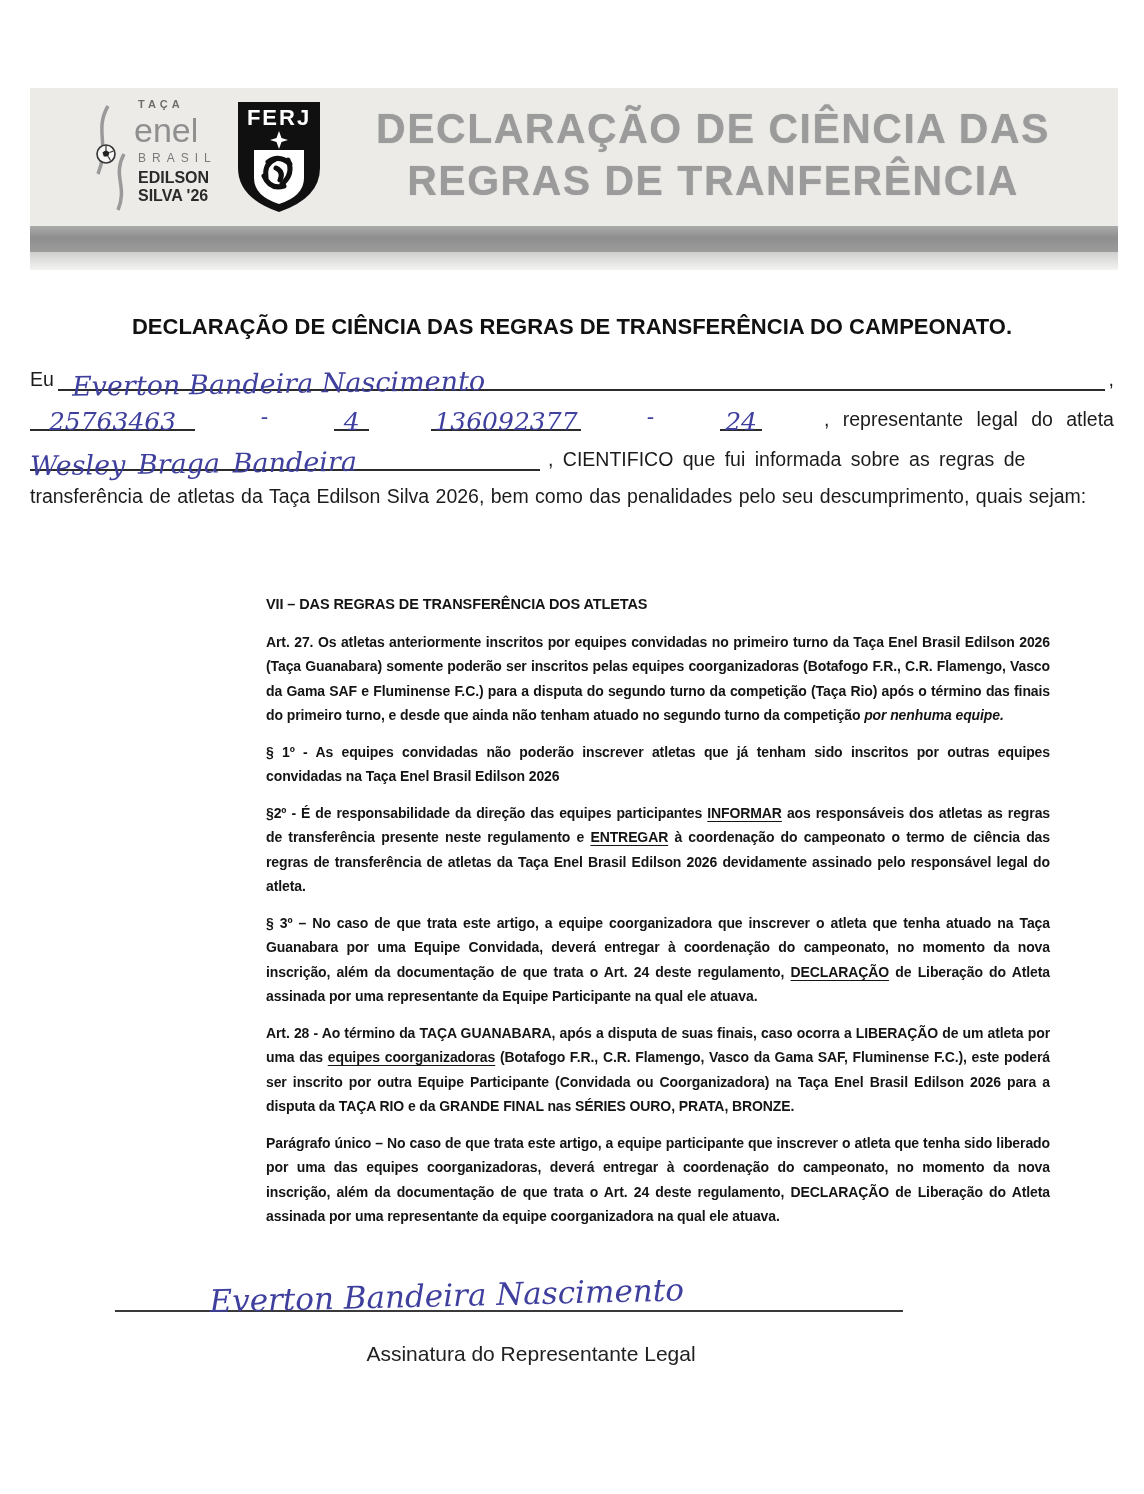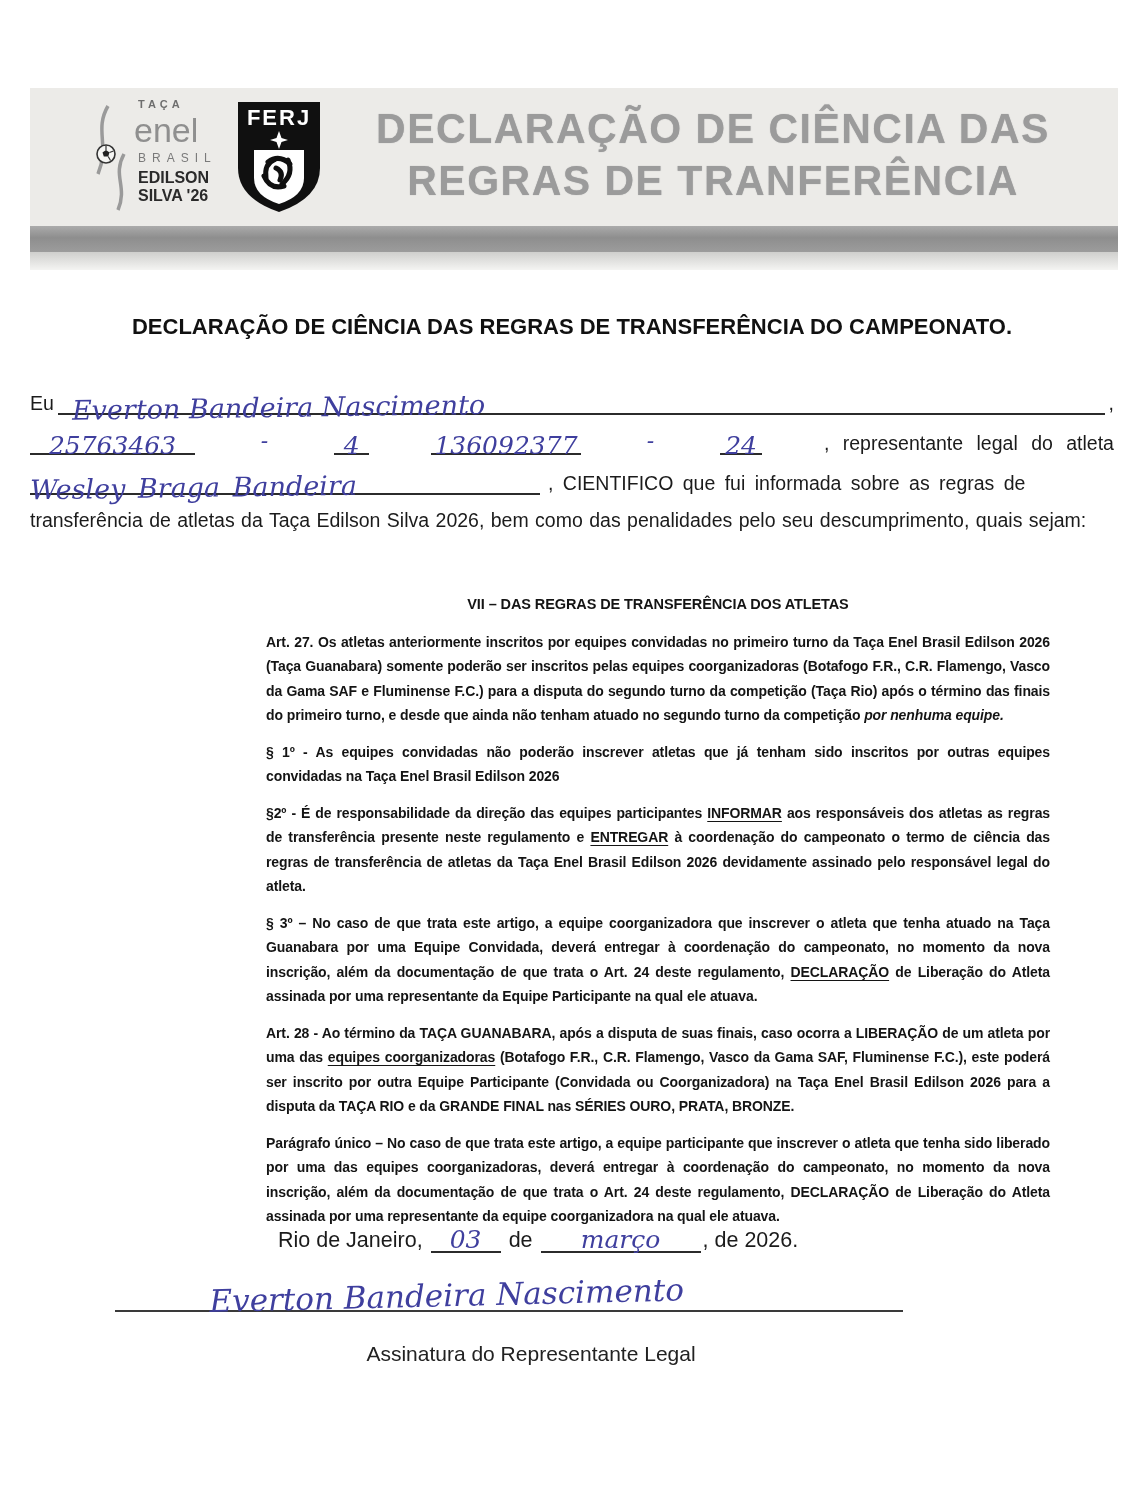--- a/index.html
+++ b/index.html
@@ -30,21 +30,21 @@
     background:linear-gradient(180deg,#cfcfcd,#f4f4f2);
   }
 
   
   .doc-title {
     position:absolute; top:314px; left:0; width:100%; margin:0;
     text-align:center; font-size:22px; font-weight:bold; color:#111;
   }
 
   
-  .intro { position:absolute; left:30px; top:380px; width:1084px; font-size:19.5px; }
+  .intro { position:absolute; left:30px; top:356px; width:1084px; font-size:19.5px; }
   .row {
     display:flex; align-items:flex-end; height:40px; box-sizing:border-box;
     padding-bottom:5px; white-space:nowrap;
   }
   .row .lbl { flex:0 0 auto; }
   .spread { justify-content:space-between; }
   .ws4 { word-spacing:4px;gap:8px; } .ws6 { word-spacing:6px; } .ws8 { word-spacing:8px; }
   .blank {
     border-bottom:2px solid #2b2b2b; text-align:center; position:relative;
     flex:0 0 auto; height:26px; box-sizing:border-box;
@@ -62,21 +62,21 @@
   .hw-md { font-size:25px; display:inline-block; position:relative; top:2px; }
   .hw-dash { font-size:22px; padding:0 4px; position:relative; top:-2px; }
   .line5 { font-size:19.5px; margin-top:9px; word-spacing:1px; }
 
   
   .rules {
     position:absolute; left:266px; top:592px; width:784px;
     font-size:14px; font-weight:bold; line-height:24.5px; letter-spacing:-0.1px;
     text-align:justify; color:#141414;
   }
-  .rules-heading { text-align:center; margin-bottom:13px; font-size:14.5px; }
+  .rules-heading { text-align:left; margin-bottom:13px; font-size:14.5px; }
   .rule-p { margin:12px 0 9px 0; }
   .rule-p span.useg { text-decoration:underline; text-underline-offset:3px; }
   .rule-p span.iseg { font-style:italic; }
 
   
   .dateline {
     position:absolute; left:278px; top:1216px; display:flex; align-items:flex-end;
     font-size:21.5px; height:42px; padding-bottom:5px; box-sizing:border-box;
   }
   .dateline .lbl { margin:0 8px; }
@@ -175,26 +175,19 @@
   <div class="rules">
     <div class="rules-heading">VII – DAS REGRAS DE TRANSFERÊNCIA DOS ATLETAS</div>
     <p class="rule-p"><span>Art. 27. Os atletas anteriormente inscritos por equipes convidadas no primeiro turno da Taça Enel Brasil Edilson 2026 (Taça Guanabara) somente poderão ser inscritos pelas equipes coorganizadoras (Botafogo F.R., C.R. Flamengo, Vasco da Gama SAF e Fluminense F.C.) para a disputa do segundo turno da competição (Taça Rio) após o término das finais do primeiro turno, e desde que ainda não tenham atuado no segundo turno da competição </span><span class="iseg">por nenhuma equipe.</span></p>
     <p class="rule-p"><span>§ 1º - As equipes convidadas não poderão inscrever atletas que já tenham sido inscritos por outras equipes convidadas na Taça Enel Brasil Edilson 2026</span></p>
     <p class="rule-p"><span>§2º - É de responsabilidade da direção das equipes participantes </span><span class="useg">INFORMAR</span><span> aos responsáveis dos atletas as regras de transferência presente neste regulamento e </span><span class="useg">ENTREGAR</span><span> à coordenação do campeonato o termo de ciência das regras de transferência de atletas da Taça Enel Brasil Edilson 2026 devidamente assinado pelo responsável legal do atleta.</span></p>
     <p class="rule-p"><span>§ 3º – No caso de que trata este artigo, a equipe coorganizadora que inscrever o atleta que tenha atuado na Taça Guanabara por uma Equipe Convidada, deverá entregar à coordenação do campeonato, no momento da nova inscrição, além da documentação de que trata o Art. 24 deste regulamento, </span><span class="useg">DECLARAÇÃO</span><span> de Liberação do Atleta assinada por uma representante da Equipe Participante na qual ele atuava.</span></p>
     <p class="rule-p"><span>Art. 28 - Ao término da TAÇA GUANABARA, após a disputa de suas finais, caso ocorra a LIBERAÇÃO de um atleta por uma das </span><span class="useg">equipes coorganizadoras</span><span> (Botafogo F.R., C.R. Flamengo, Vasco da Gama SAF, Fluminense F.C.), este poderá ser inscrito por outra Equipe Participante (Convidada ou Coorganizadora) na Taça Enel Brasil Edilson 2026 para a disputa da TAÇA RIO e da GRANDE FINAL nas SÉRIES OURO, PRATA, BRONZE.</span></p>
     <p class="rule-p"><span>Parágrafo único – No caso de que trata este artigo, a equipe participante que inscrever o atleta que tenha sido liberado por uma das equipes coorganizadoras, deverá entregar à coordenação do campeonato, no momento da nova inscrição, além da documentação de que trata o Art. 24 deste regulamento, DECLARAÇÃO de Liberação do Atleta assinada por uma representante da equipe coorganizadora na qual ele atuava.</span></p>
   </div>
 
-  <div class="dateline">
-    <span class="lbl" style="margin-left:0">Rio de Janeiro,</span>
-    <span class="blank w70"><span class="hw hw-md">03</span></span>
-    <span class="lbl">de</span>
-    <span class="blank w160"><span class="hw hw-md">março</span></span>
-    <span class="lbl" style="margin-left:2px">, de 2026.</span>
-  </div>
 
   <div class="sig-line">
     <span class="hw hw-sig">Everton Bandeira Nascimento</span>
   </div>
   <div class="sig-caption">Assinatura do Representante Legal</div>
 
 </div>
 
 </body></html>

